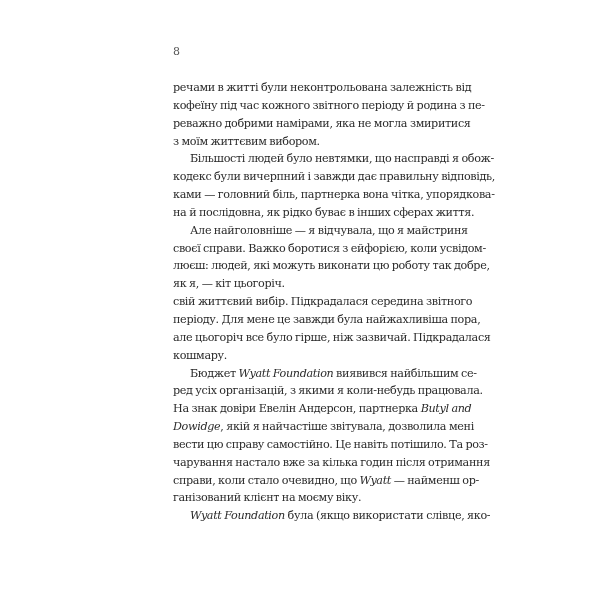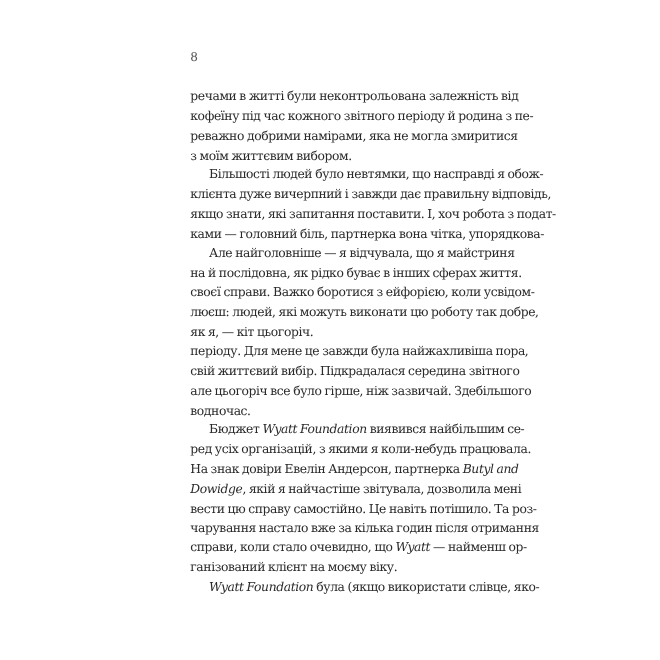--- a/index.html
+++ b/index.html
@@ -14,32 +14,31 @@
 </head>
 <body>
 
 <div class="page-num">8</div>
 <div class="text" id="text">
     <div class="line">речами в житті були неконтрольована залежність від</div>
     <div class="line">кофеїну під час кожного звітного періоду й родина з пе-</div>
     <div class="line">реважно добрими намірами, яка не могла змиритися</div>
     <div class="line last">з моїм життєвим вибором.</div>
     <div class="line indent">Більшості людей було невтямки, що насправді я обож-</div>
-    <div class="line">клієнта дуже вичерпний і завжди дає правильну відповідь,</div>
-    <div class="line">якщо знати, які запитання поставити. І, хоч робота з подат-</div>
+    <div class="line">кодекс були вичерпний і завжди дає правильну відповідь,</div>
     <div class="line">ками — головний біль, партнерка вона чітка, упорядкова-</div>
+    <div class="line last">на й послідовна, як рідко буває в інших сферах життя.</div>
     <div class="line indent">Але найголовніше — я відчувала, що я майстриня</div>
-    <div class="line last">на й послідовна, як рідко буває в інших сферах життя.</div>
     <div class="line">своєї справи. Важко боротися з ейфорією, коли усвідом-</div>
     <div class="line">люєш: людей, які можуть виконати цю роботу так добре,</div>
     <div class="line last">як я, — кіт цьогоріч.</div>
+    <div class="line">свій життєвий вибір. Підкрадалася середина звітного</div>
     <div class="line">періоду. Для мене це завжди була найжахливіша пора,</div>
-    <div class="line">свій життєвий вибір. Підкрадалася середина звітного</div>
-    <div class="line">але цьогоріч все було гірше, ніж зазвичай. Здебільшого</div>
-    <div class="line last">водночас.</div>
+    <div class="line">але цьогоріч все було гірше, ніж зазвичай. Підкрадалася</div>
+    <div class="line last">кошмару.</div>
     <div class="line indent">Бюджет <i>Wyatt Foundation</i> виявився найбільшим се-</div>
     <div class="line">ред усіх організацій, з якими я коли-небудь працювала.</div>
     <div class="line">На знак довіри Евелін Андерсон, партнерка <i>Butyl and</i></div>
     <div class="line"><i>Dowidge</i>, якій я найчастіше звітувала, дозволила мені</div>
     <div class="line">вести цю справу самостійно. Це навіть потішило. Та роз-</div>
     <div class="line">чарування настало вже за кілька годин після отримання</div>
     <div class="line">справи, коли стало очевидно, що <i>Wyatt</i> — найменш ор-</div>
     <div class="line last">ганізований клієнт на моєму віку.</div>
     <div class="line indent"><i>Wyatt Foundation</i> була (якщо використати слівце, яко-</div>
   </div>

